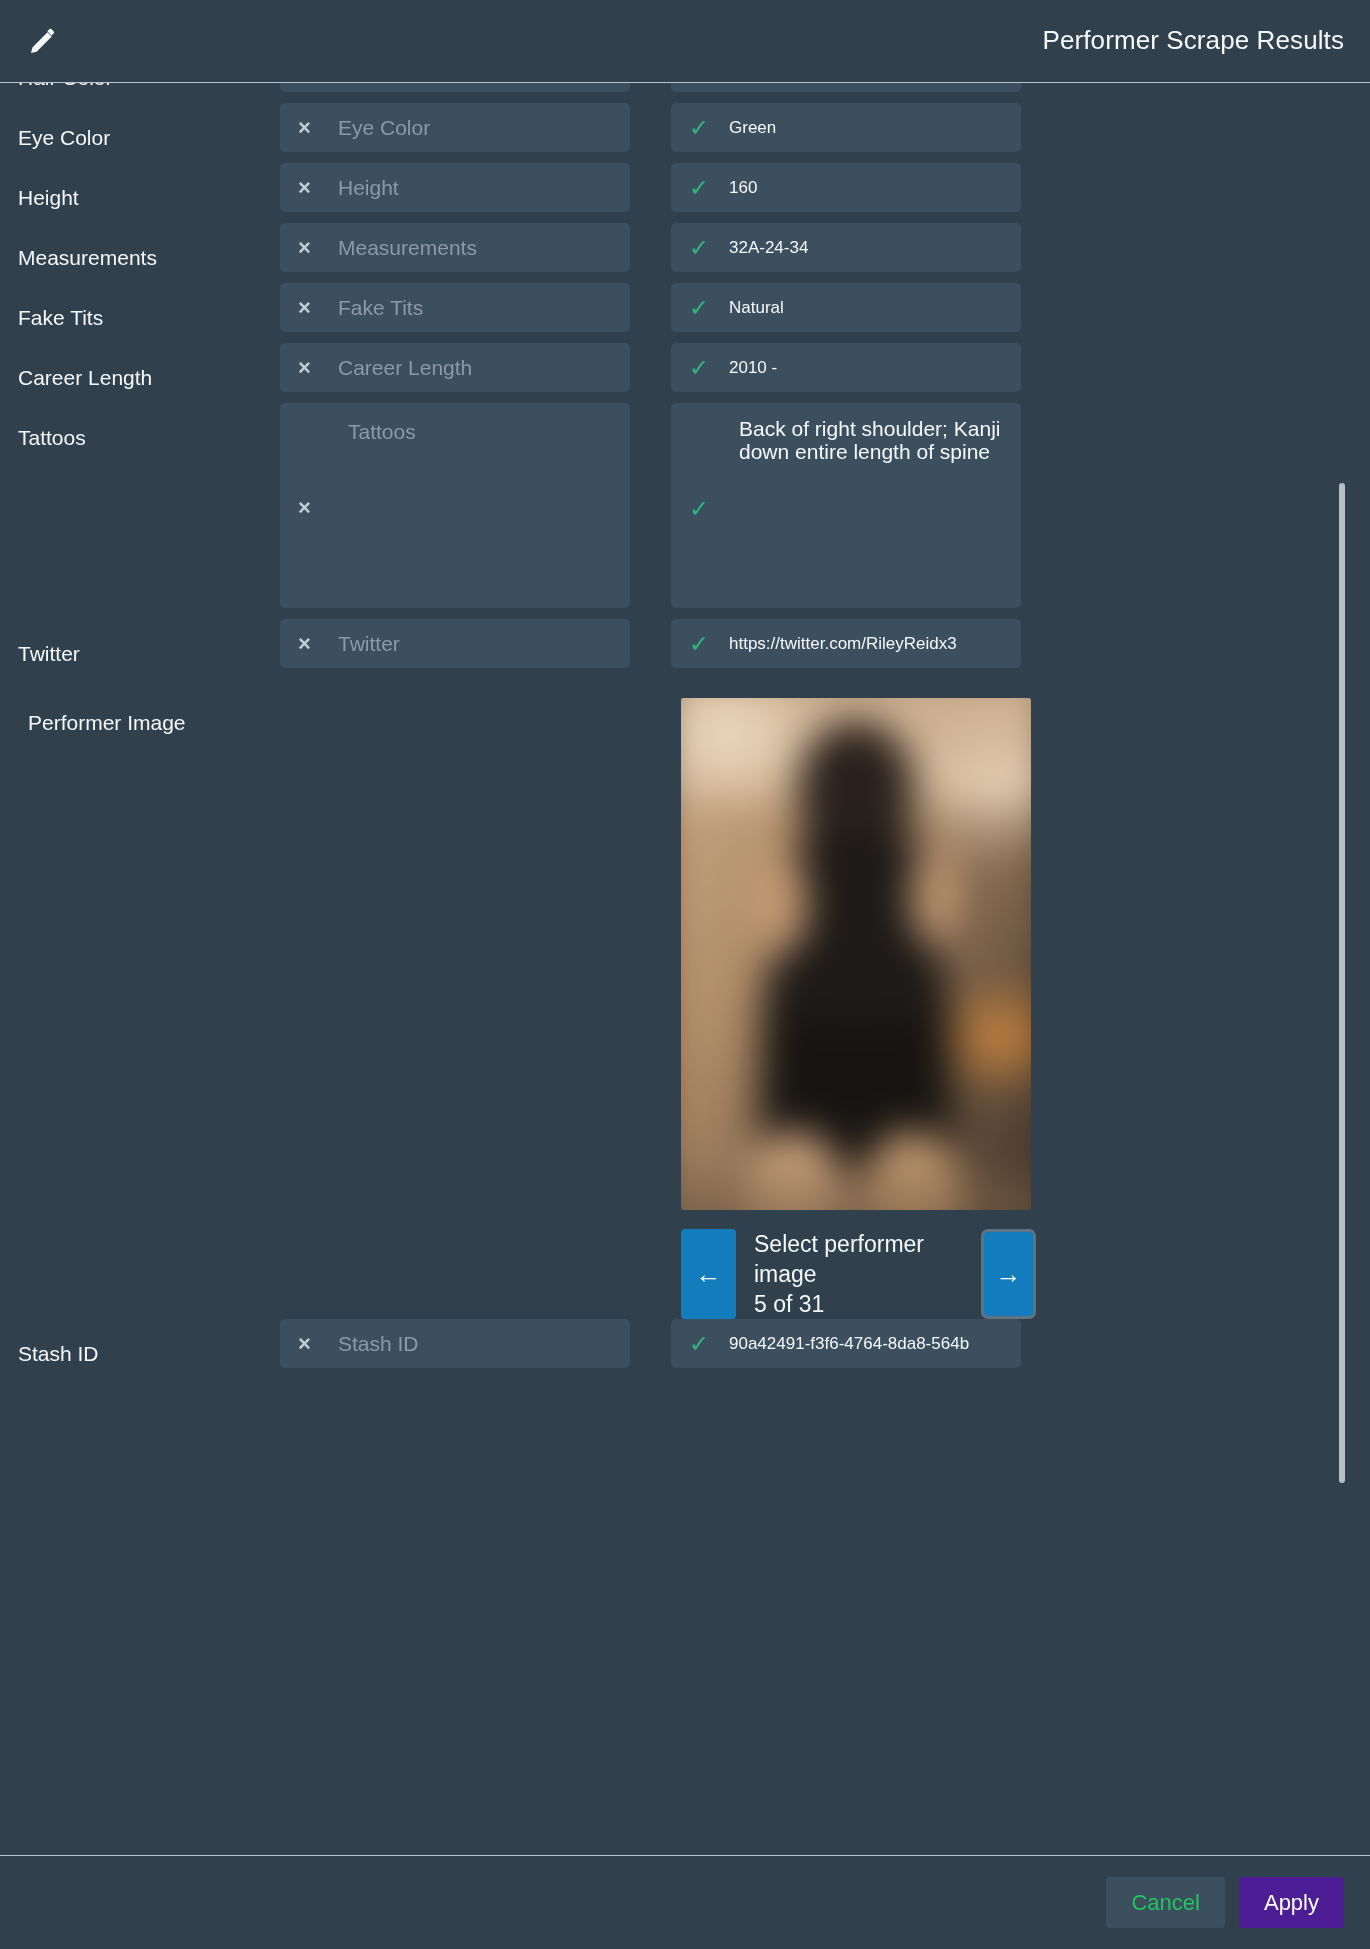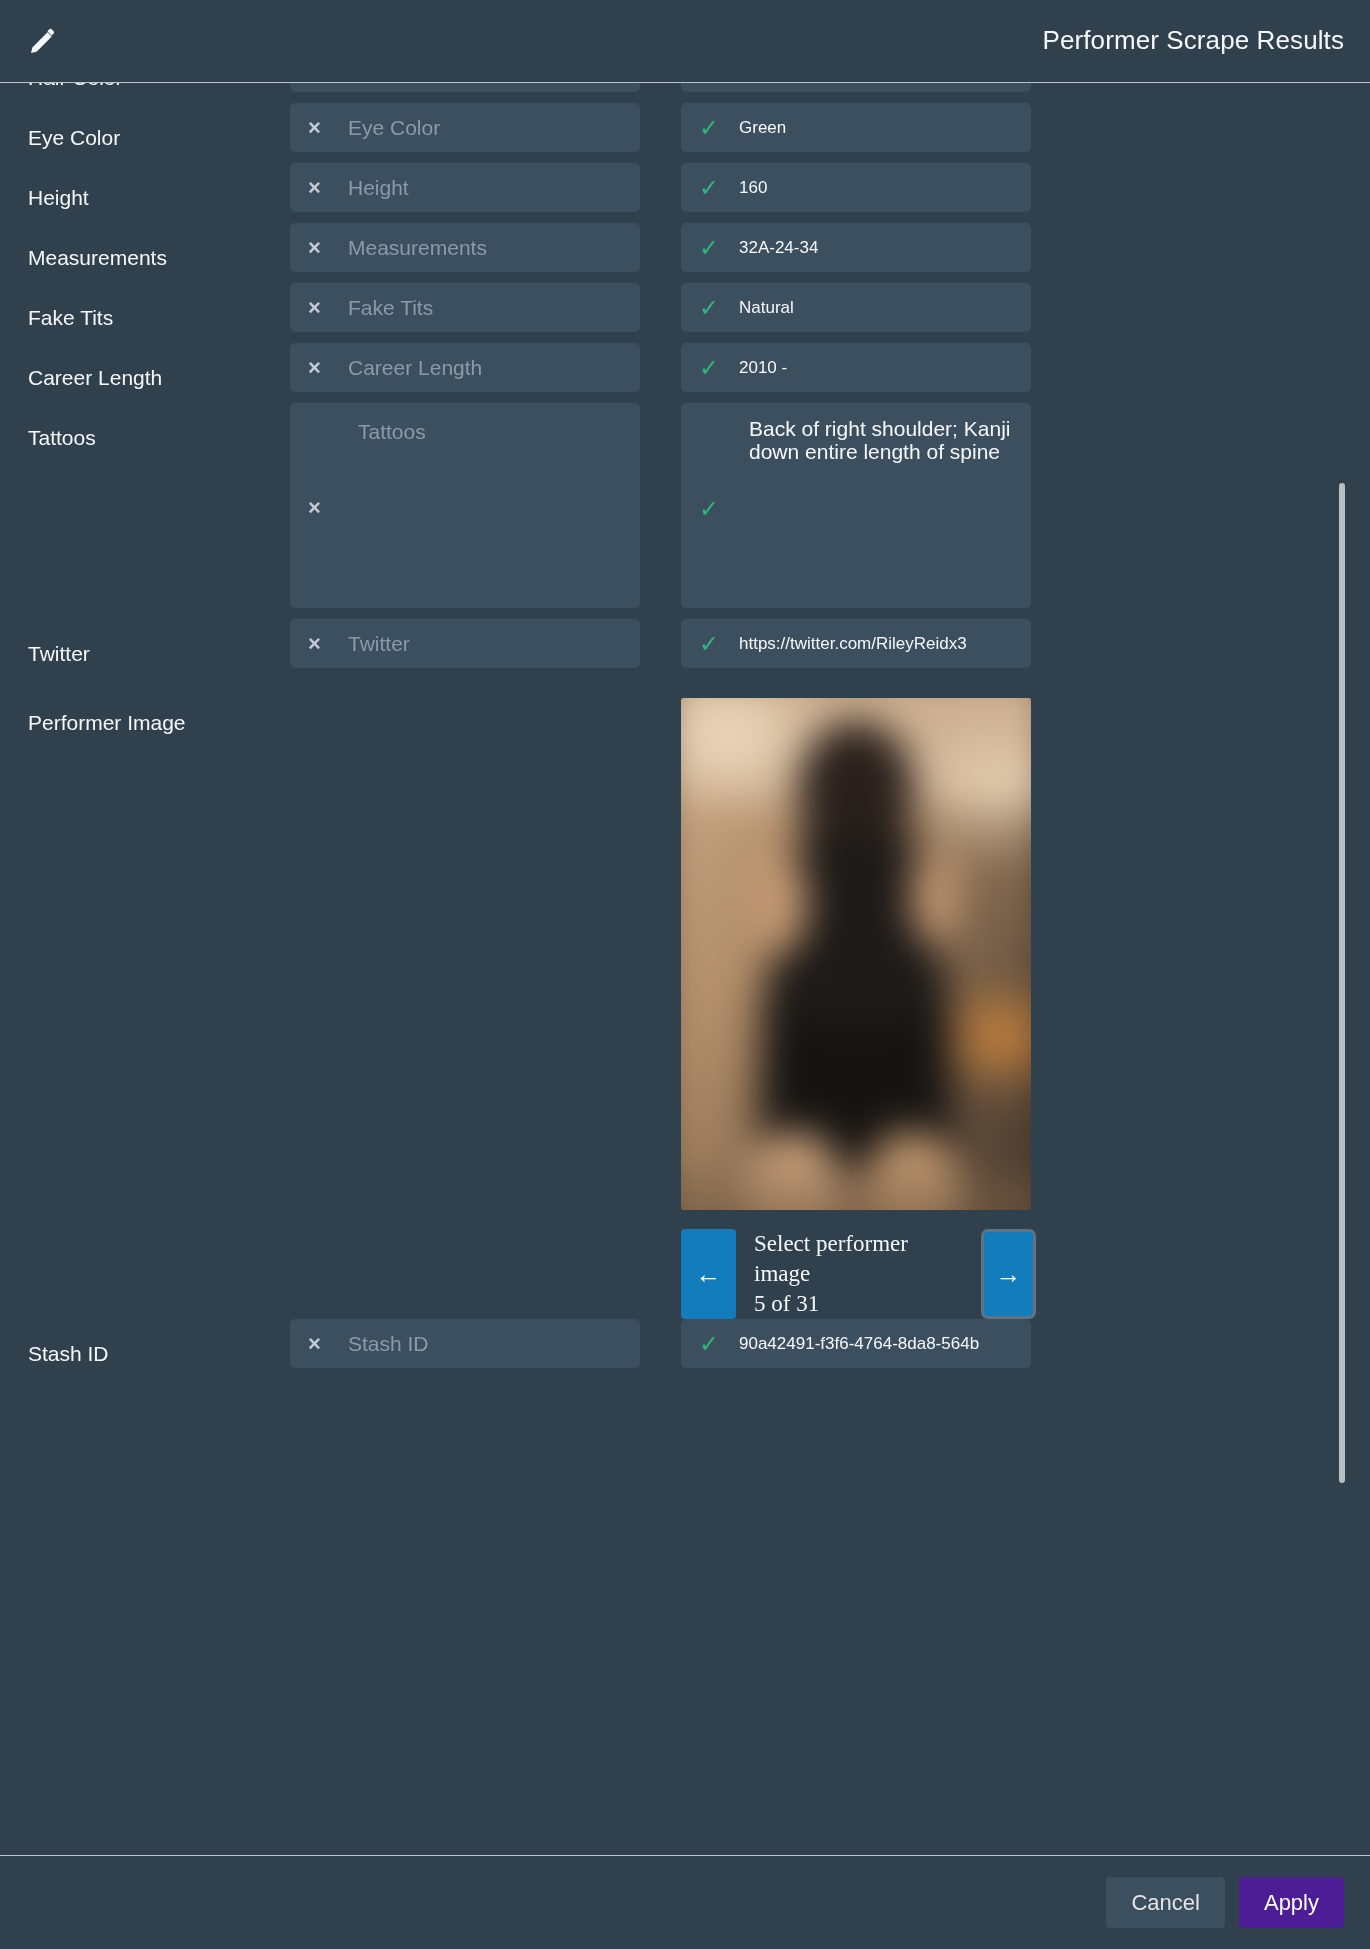--- a/index.html
+++ b/index.html
@@ -58,21 +58,21 @@
   }
   .scroll-inner {
     position: absolute;
     left: 0;
     top: -40px;            
     width: 1370px;
   }
   .form-row {
     display: flex;
     align-items: flex-start;
-    padding: 0 28px;
+    padding: 0 18px;
     margin-bottom: 11px;
     box-sizing: border-box;
   }
   .row-label {
     width: 262px;
     min-width: 262px;
     font-size: 21px;
     line-height: 26px;
     color: #f5f8fa;
     padding-top: 22px;
@@ -231,21 +231,20 @@
   }
   .nav-caption {
     flex: 1;
     padding: 0 12px 0 18px;
     font-size: 23px;
     line-height: 30px;
     color: #f5f8fa;
     display: flex;
     flex-direction: column;
     justify-content: center;
-    font-family: Liberation Serif, serif;
   }
   .nav-caption .count {
     margin-top: 0px;
   }
 
   
   .modal-footer {
     height: 94px;
     min-height: 94px;
     box-sizing: border-box;
@@ -261,21 +260,21 @@
     font-size: 22px;
     font-family: "Liberation Sans", sans-serif;
     border: none;
     border-radius: 4px;
     padding: 13px 25px;
     cursor: pointer;
     line-height: 1.15;
   }
   .btn-cancel {
     background: #3c4f5f;
-    color: #e5e5e5;
+    color: #22c55e;
     margin-left: 48px;
   }
   .btn-apply {
     background: #4c1d95;
     color: #ffffff;
   }
 
   
   .scrollbar-track {
     position: absolute;

